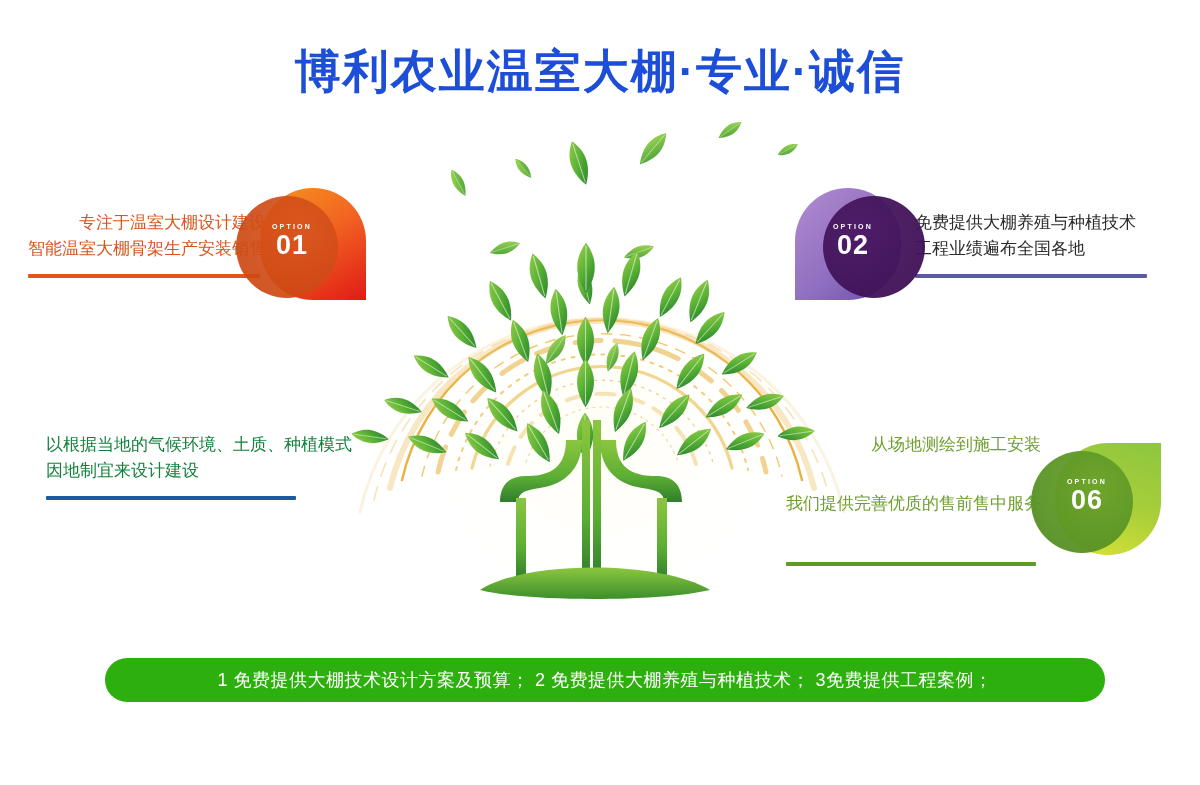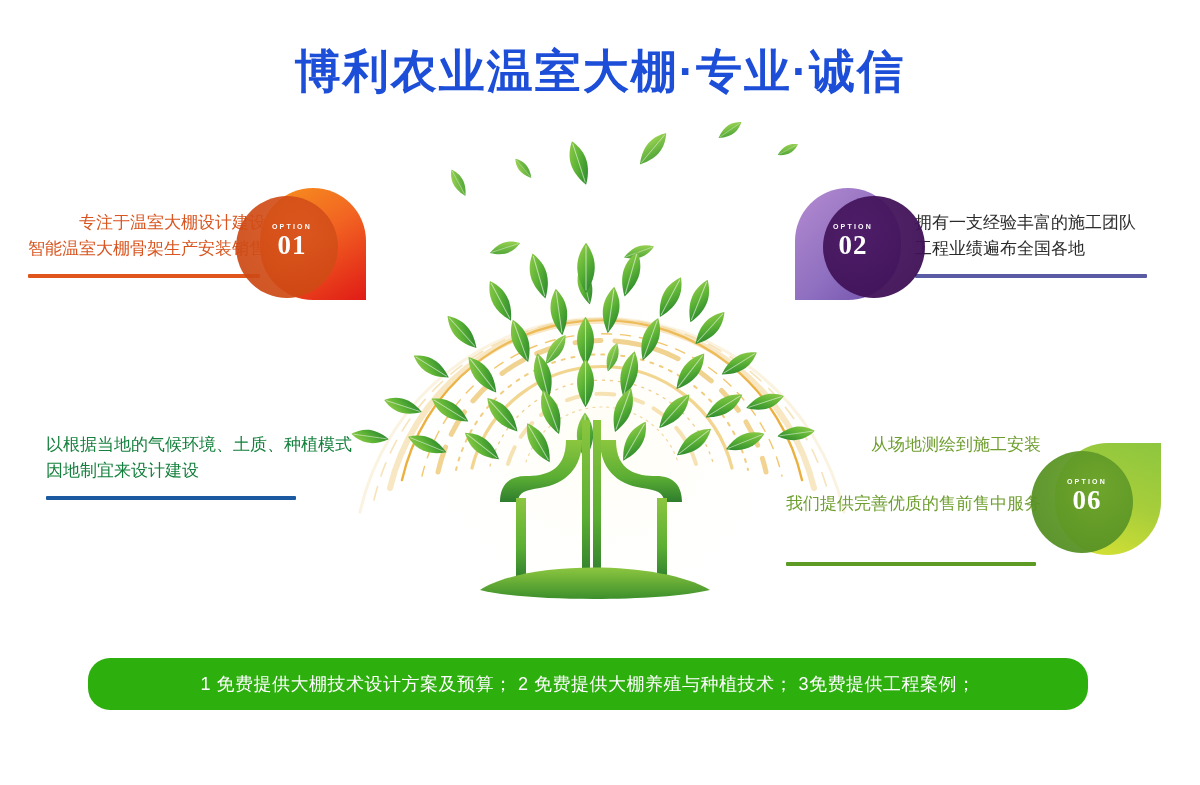--- a/index.html
+++ b/index.html
@@ -96,21 +96,21 @@
     font-weight: bold;
     display: block;
     line-height: 9px;
   }
   .badge .lbl .opt-num {
     font-size: 27px;
     font-weight: bold;
     letter-spacing: 1px;
     display: block;
     line-height: 29px;
-    font-family: Liberation Serif, serif;
+    font-family: Liberation Sans, sans-serif;
   }
 
   
   #option-1 { left: 28px; top: 188px; }
   #option-1 .opt-text { align-items: flex-end; margin-right: -6px; }
   #option-1 .opt-line { color: #D9541E; }
   #option-1 .opt-rule { width: 232px; background: #E0561C; align-self: flex-start; }
   #option-1 .base {
     background: linear-gradient(150deg, #F7941D 0%, #F26522 45%, #E01B16 100%);
     border-radius: 55px 55px 0 55px;
@@ -166,24 +166,24 @@
   #option-4 .disc {
     left: -24px;
     background: radial-gradient(circle at 65% 35%, #6BA32B 0%, #4F8A22 100%);
     opacity: .95;
   }
   #option-4 .lbl { left: 4px; }
 
   
   .banner {
     position: absolute;
-    left: 88px;
+    left: 105px;
     top: 658px;
     width: 1000px;
-    height: 52px;
+    height: 44px;
     background: #2DAF0E;
     border-radius: 22px;
     display: flex;
     align-items: center;
     justify-content: center;
   }
   .banner-text {
     color: #ffffff;
     font-size: 18px;
     letter-spacing: 0.5px;
@@ -342,21 +342,21 @@
   <div class="option" id="option-2">
     <div class="badge">
       <div class="base"></div>
       <div class="disc"></div>
       <div class="lbl">
         <span class="opt-word">OPTION</span>
         <span class="opt-num">02</span>
       </div>
     </div>
     <div class="opt-text">
-      <div class="opt-line">拥有一支经验丰富的施工团队</div>
+      <div class="opt-line">免费提供大棚养殖与种植技术</div>
       <div class="opt-line">工程业绩遍布全国各地</div>
       <div class="opt-rule"></div>
     </div>
   </div>
 
   <div class="option" id="option-3">
     <div class="opt-text">
       <div class="opt-line">以根据当地的气候环境、土质、种植模式</div>
       <div class="opt-line">因地制宜来设计建设</div>
       <div class="opt-rule"></div>

